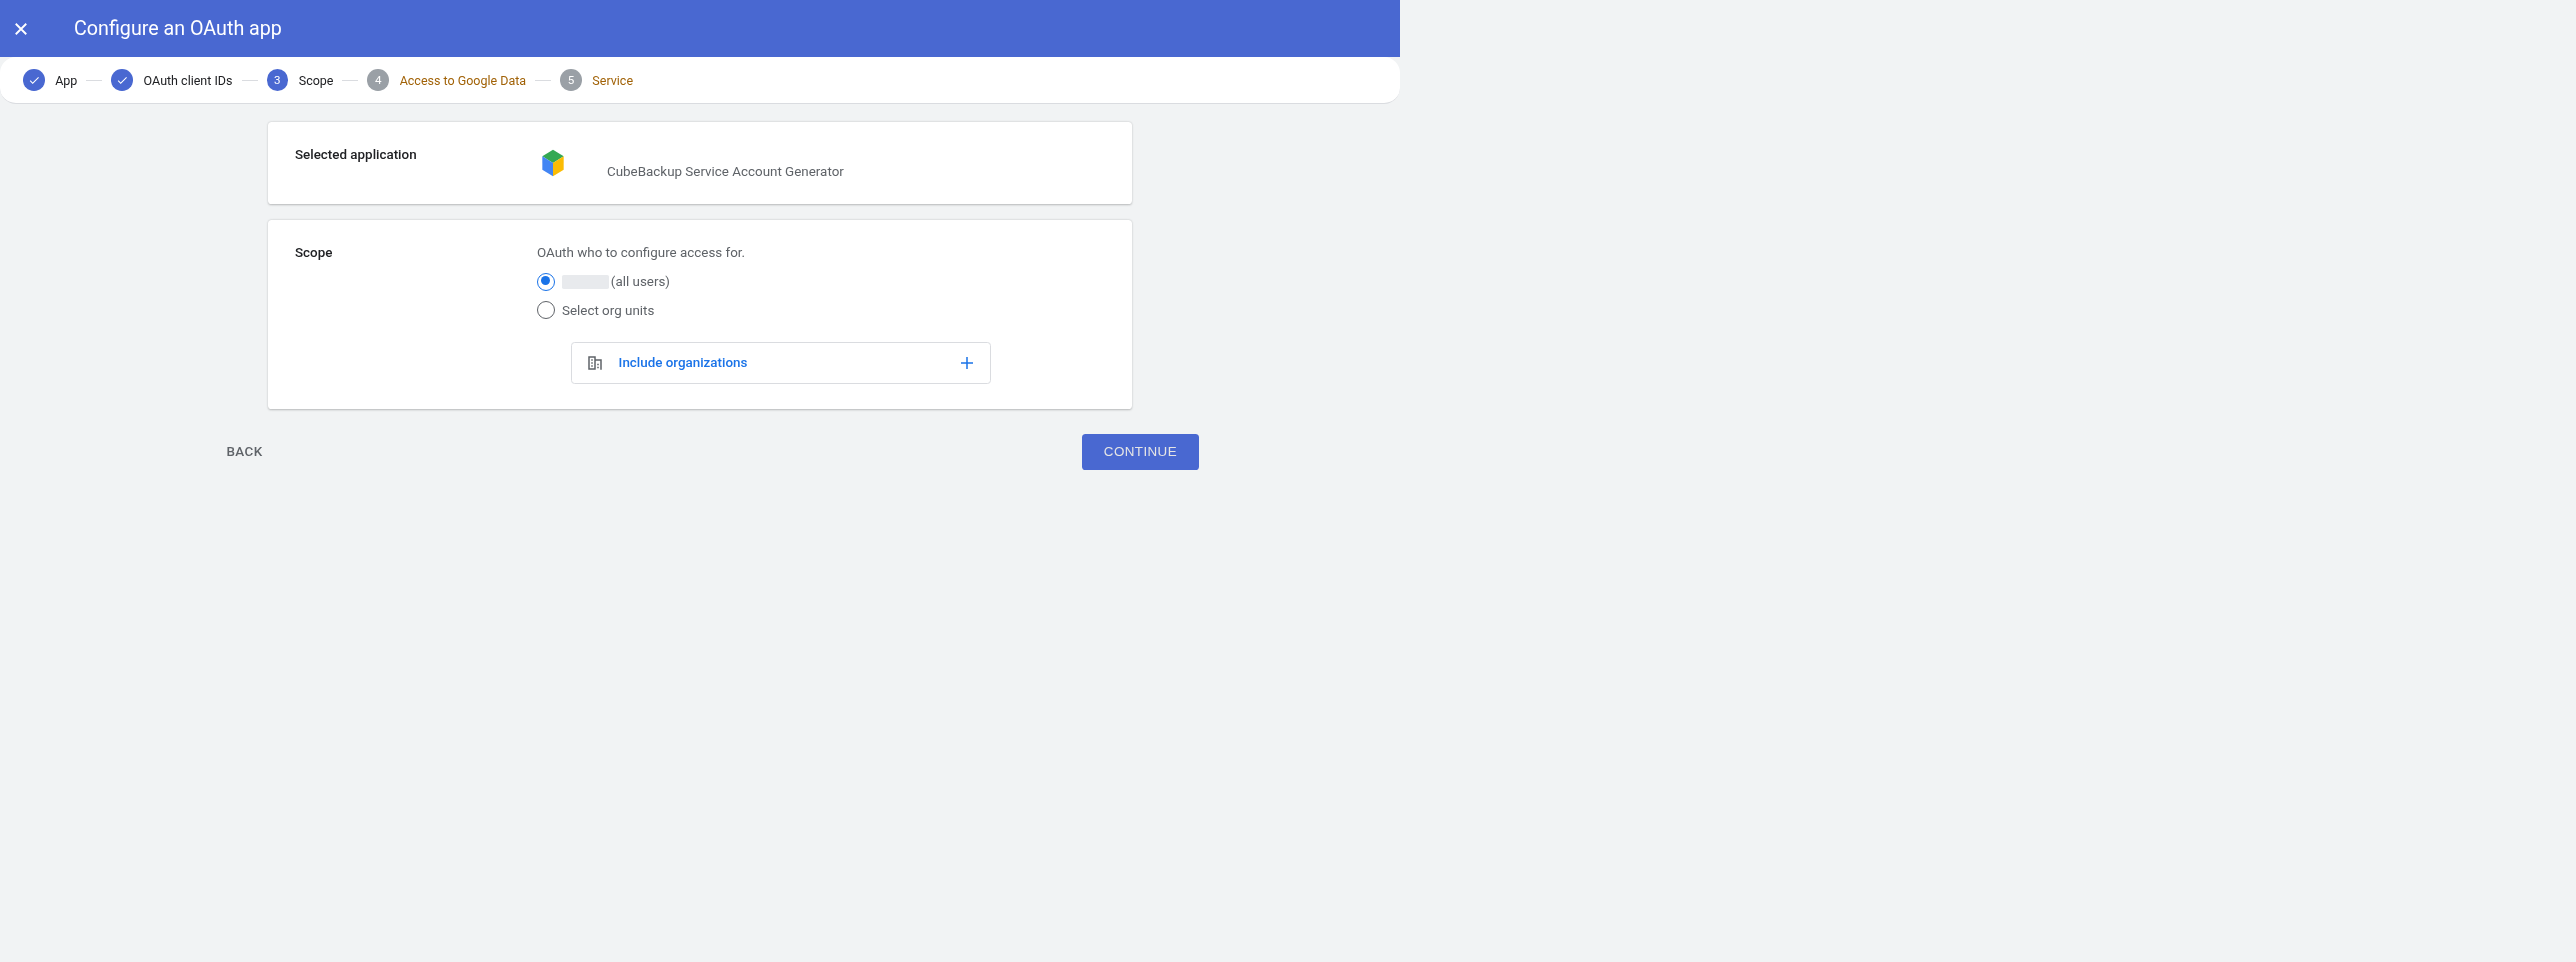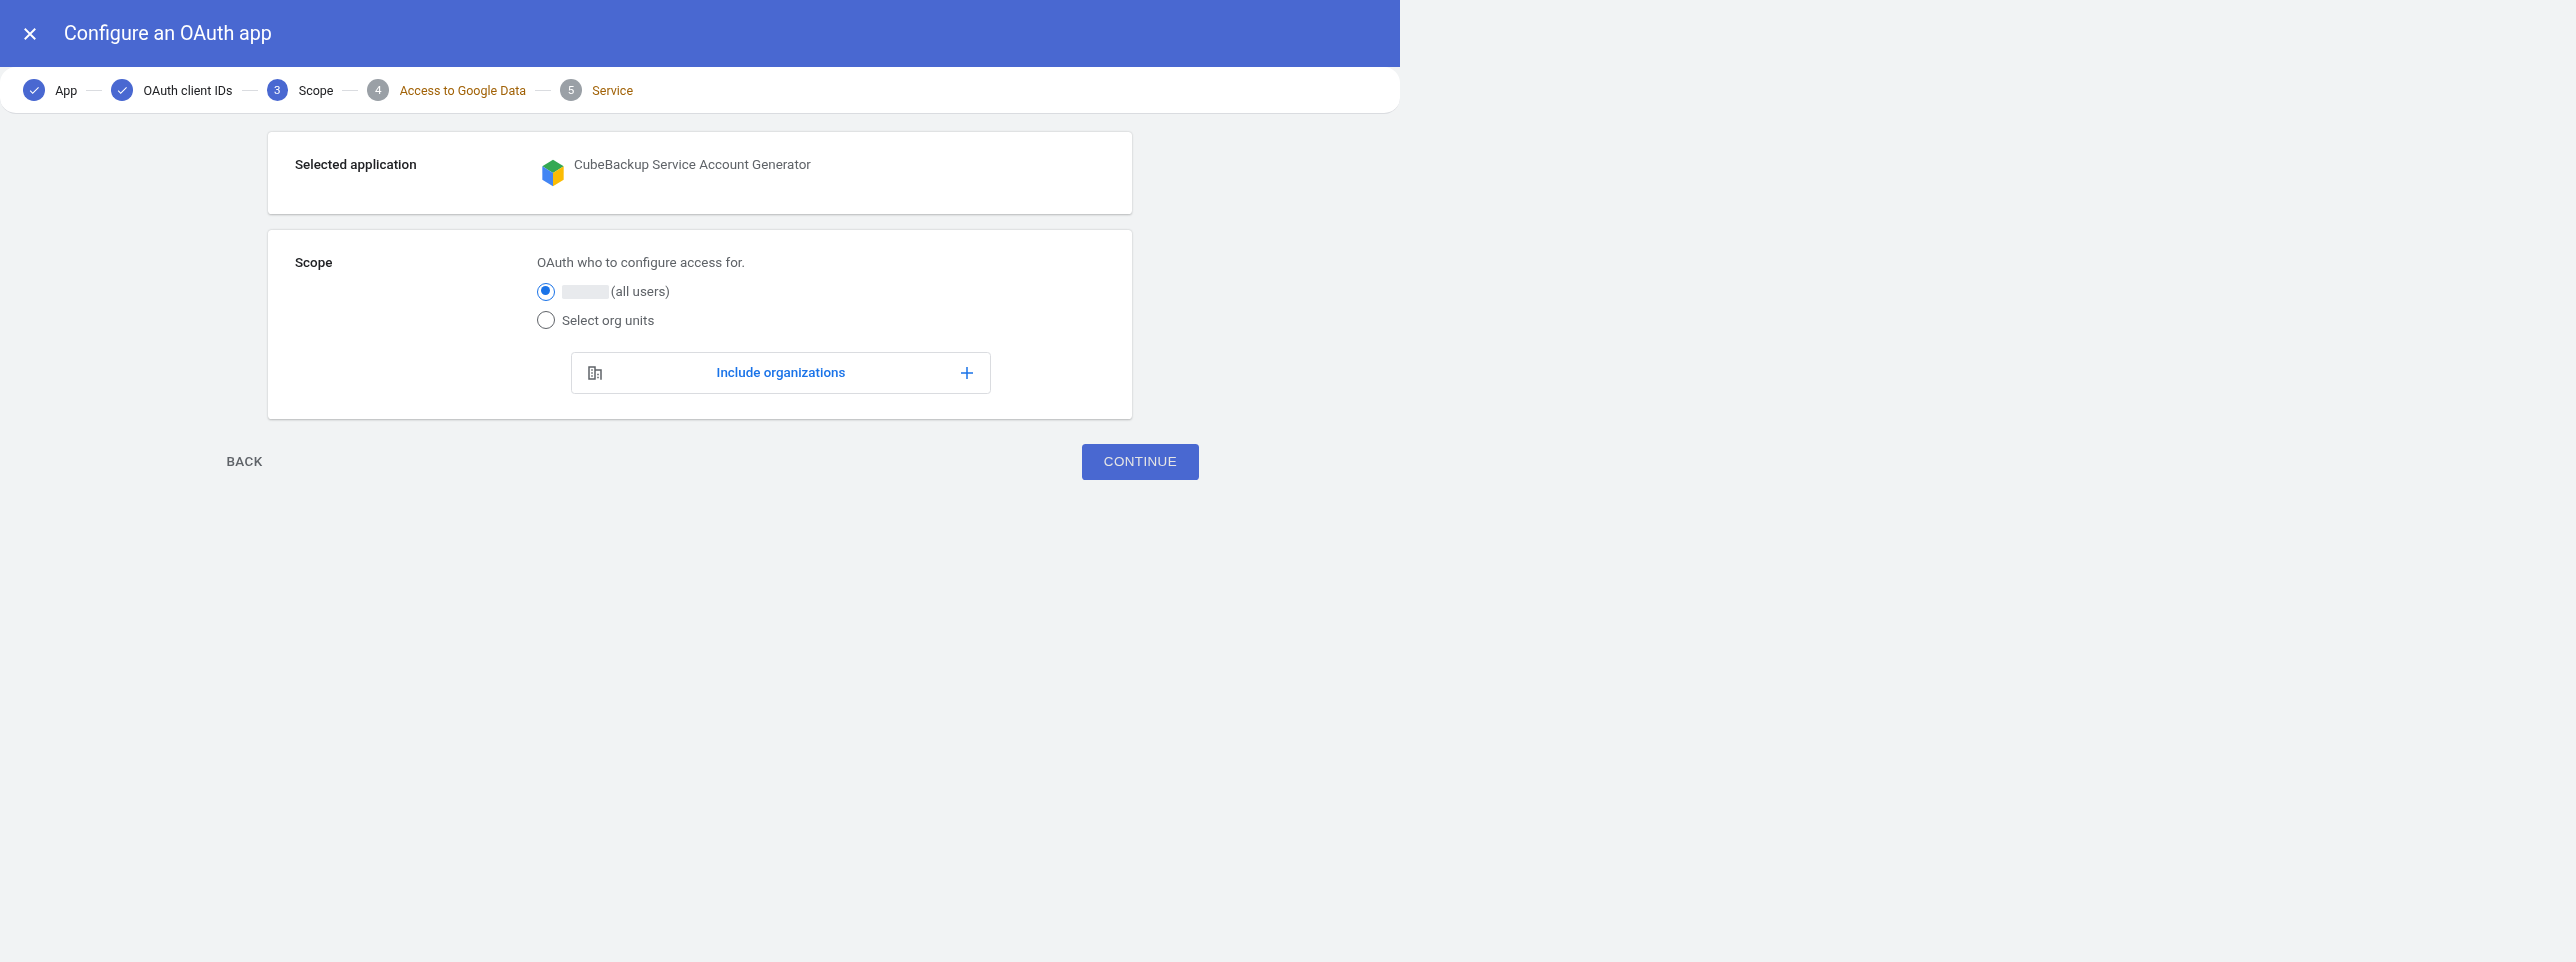--- a/index.html
+++ b/index.html
@@ -5,25 +5,26 @@
   * { box-sizing: border-box; margin: 0; padding: 0; }
   body {
     font-family: 'Google Sans', Roboto, Arial, sans-serif;
     background: #f1f3f4;
     width: 1400px;
     height: 522px;
     overflow: hidden;
   }
   .header {
     background: #4968d1;
-    height: 67px;
-    display: flex;
-    align-items: center;
-    padding: 0 21px;
+    height: 57px;
+    display: flex;
+    align-items: center;
+    padding: 0 12px;
     color: #fff;
+    gap: 19px;
   }
   .close-x {
     width: 18px; height: 18px;
     cursor: pointer;
     margin-right: 25px;
     color: #fff;
   }
   .header-title {
     font-size: 19.7px;
     font-weight: 400;
@@ -91,22 +92,22 @@
     color: #202124;
     flex-shrink: 0;
   }
   .card-body {
     flex: 1;
     color: #5f6368;
     font-size: 13.4px;
   }
   .app-row {
     display: flex;
-    align-items: flex-start;
-    gap: 5px;
+    align-items: flex-end;
+    gap: 38px;
   }
   .app-icon { width: 32px; height: 32px; }
   .hint { margin-bottom: 12.5px; }
   .radio-row {
     display: flex;
     align-items: center;
     gap: 7px;
     margin-bottom: 10.7px;
     cursor: pointer;
   }
@@ -138,21 +139,20 @@
     margin-top: 23px;
     margin-left: 34px;
     width: 420px;
     border: 0.9px solid #dadce0;
     border-radius: 3.6px;
     padding: 10.7px 14.3px;
     display: flex;
     align-items: center;
     gap: 14.3px;
     cursor: pointer;
-    text-align: center;
   }
   .org-icon { width: 18px; height: 18px; color: #5f6368; }
   .include-label {
     flex: 1;
     color: #1a73e8;
     font-size: 13.4px;
     font-weight: 500;
   }
   .plus-icon { width: 18px; height: 18px; color: #1a73e8; }
   .footer {

